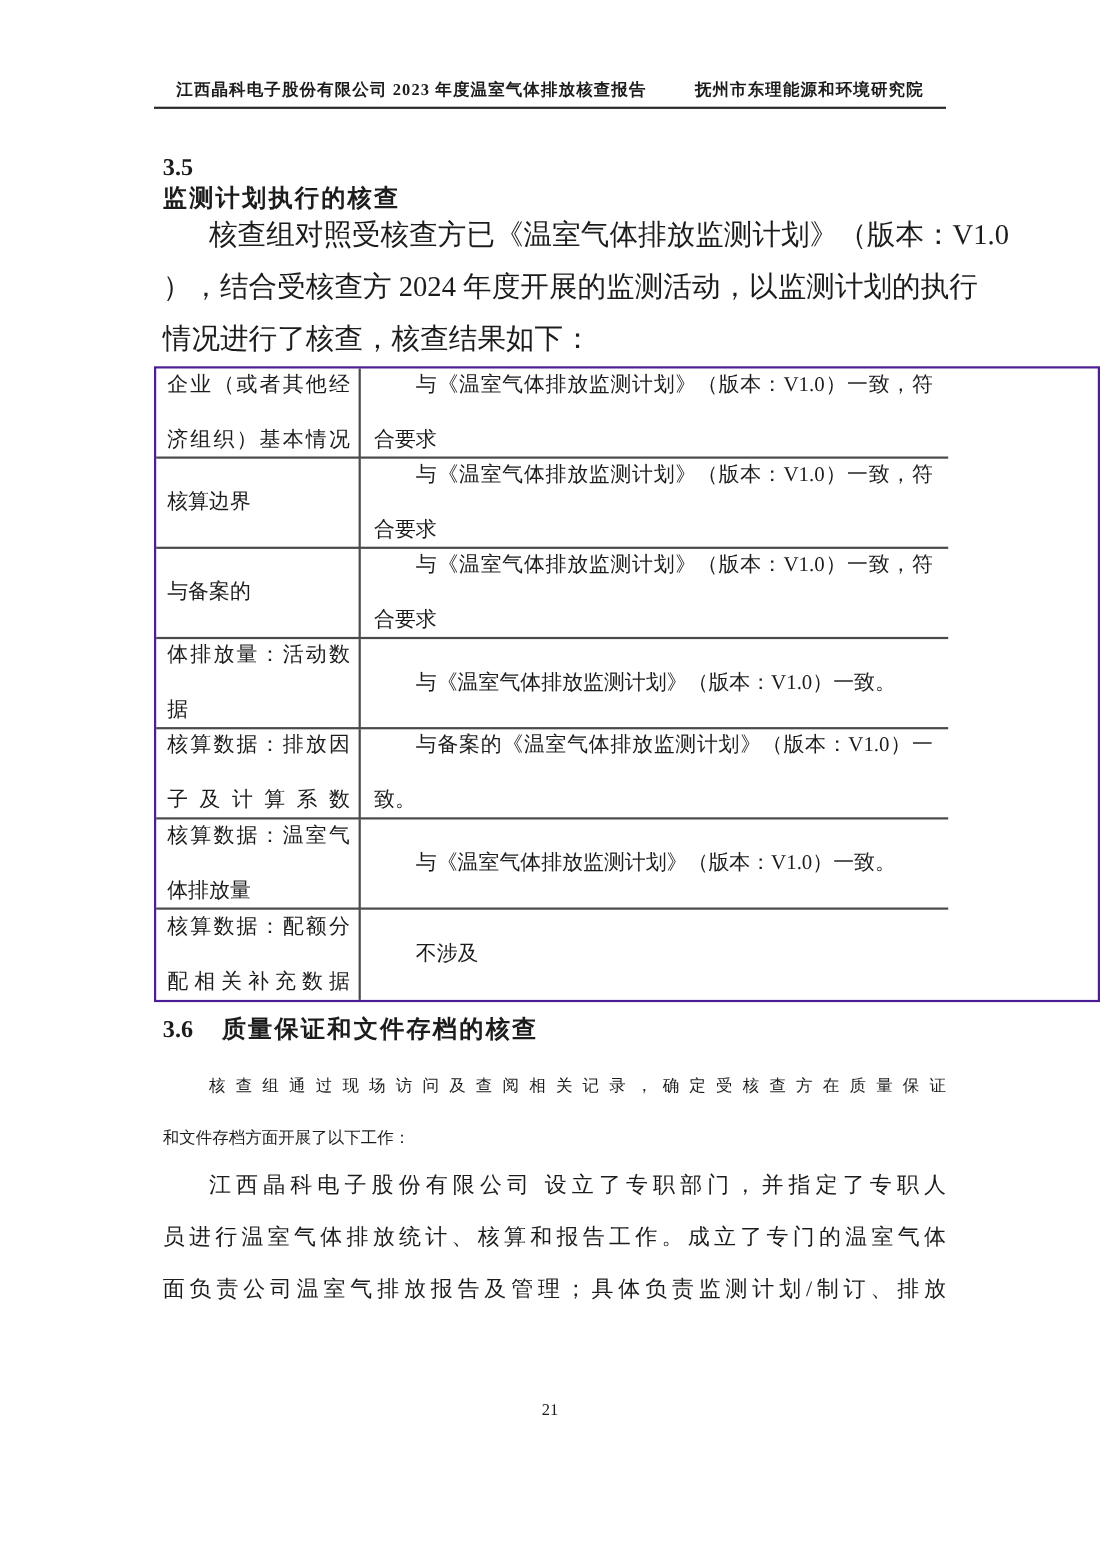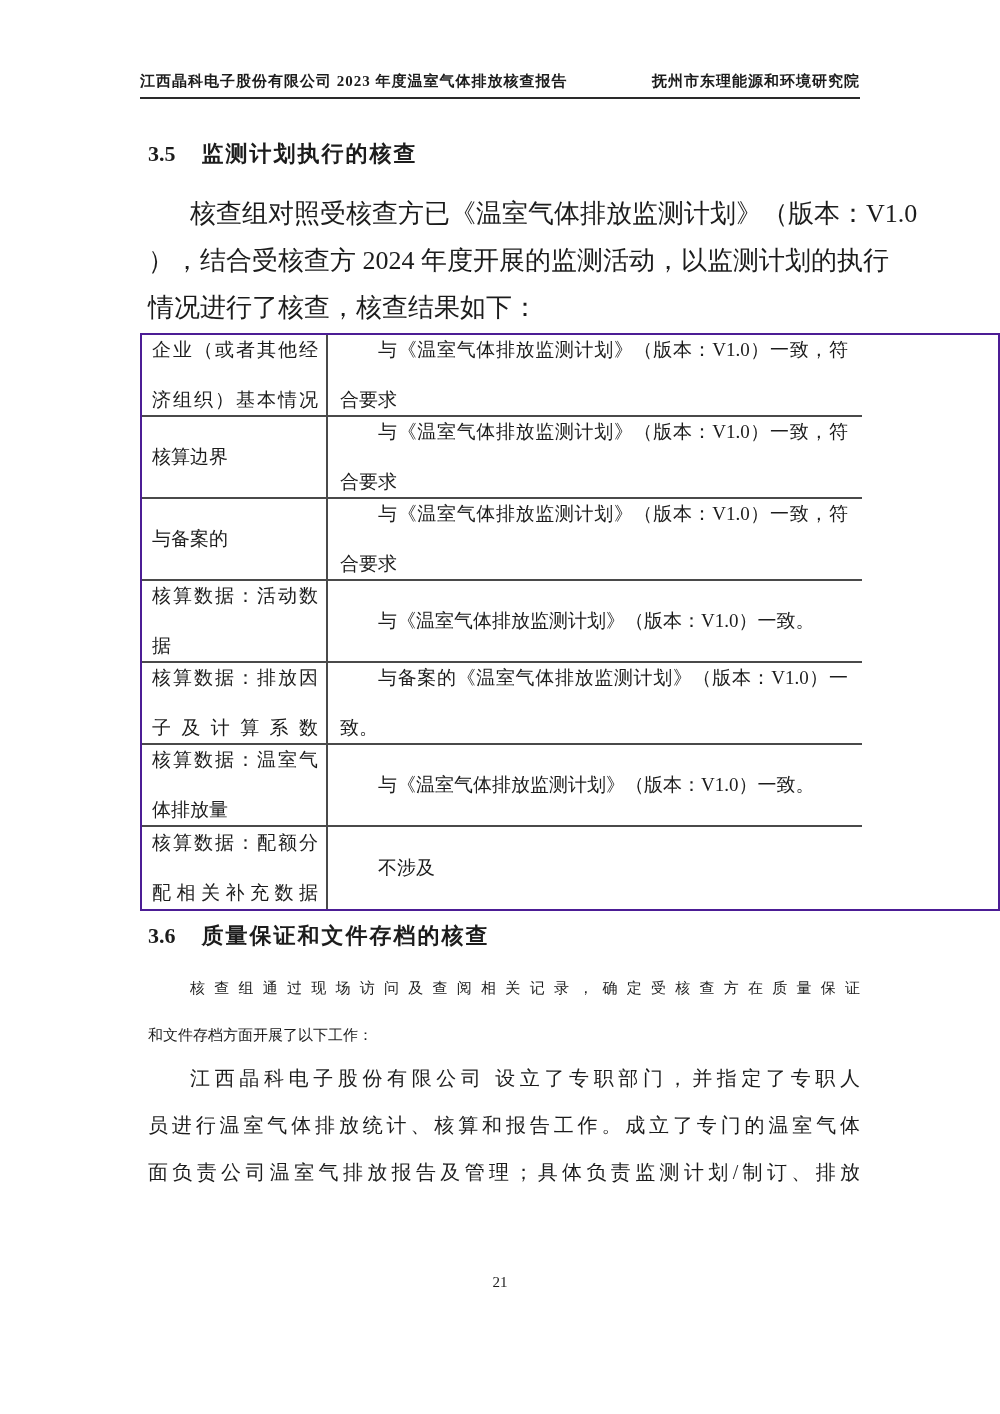--- a/index.html
+++ b/index.html
@@ -8,34 +8,34 @@
     width:1000px;height:1414px;
     margin:0 auto;
     background:#ffffff;
     font-family:"Liberation Serif","DejaVu Serif",serif;
     color:#1c1c1c;
     overflow:hidden;
   }
   
   .header{
     position:absolute;top:72px;left:140px;width:720px;
-    display:flex;justify-content:space-between;align-items:flex-end;
+    display:flex;justify-content:center;align-items:flex-end;
     font-size:15px;font-weight:bold;letter-spacing:1px;
     padding-bottom:6px;
     border-bottom:2px solid #2a2a2a;
     gap:44px;
   }
   
   .heading{
     position:absolute;left:148px;
     font-size:22px;font-weight:bold;letter-spacing:2px;
     display:flex;align-items:baseline;
   }
   .heading .num{letter-spacing:0;margin-right:26px;font-family:"Liberation Serif","DejaVu Serif",serif;}
-  .h35{top:139px;}
+  .h35{top:139px;flex-direction:column;}
   .h36{top:921px;}
   
   .para{
     position:absolute;left:148px;width:712px;
     font-size:26px;line-height:47px;
   }
   .p1{top:190px;}
   .p2{top:965px;font-size:15px;}
   .p3{top:1055px;font-size:20px;}
   .line{
@@ -118,21 +118,21 @@
 
     <div class="cell item rowline">
       <div class="cline left">与备案的</div>
     </div>
     <div class="cell result rowline">
       <div class="cline ind2">与《温室气体排放监测计划》（版本：V1.0）一致，符</div>
       <div class="cline left">合要求</div>
     </div>
 
     <div class="cell item rowline">
-      <div class="cline">核算数据：活动数</div>
+      <div class="cline">体排放量：活动数</div>
       <div class="cline left">据</div>
     </div>
     <div class="cell result rowline">
       <div class="cline left ind2">与《温室气体排放监测计划》（版本：V1.0）一致。</div>
     </div>
 
     <div class="cell item rowline">
       <div class="cline">核算数据：排放因</div>
       <div class="cline">子及计算系数</div>
     </div>

